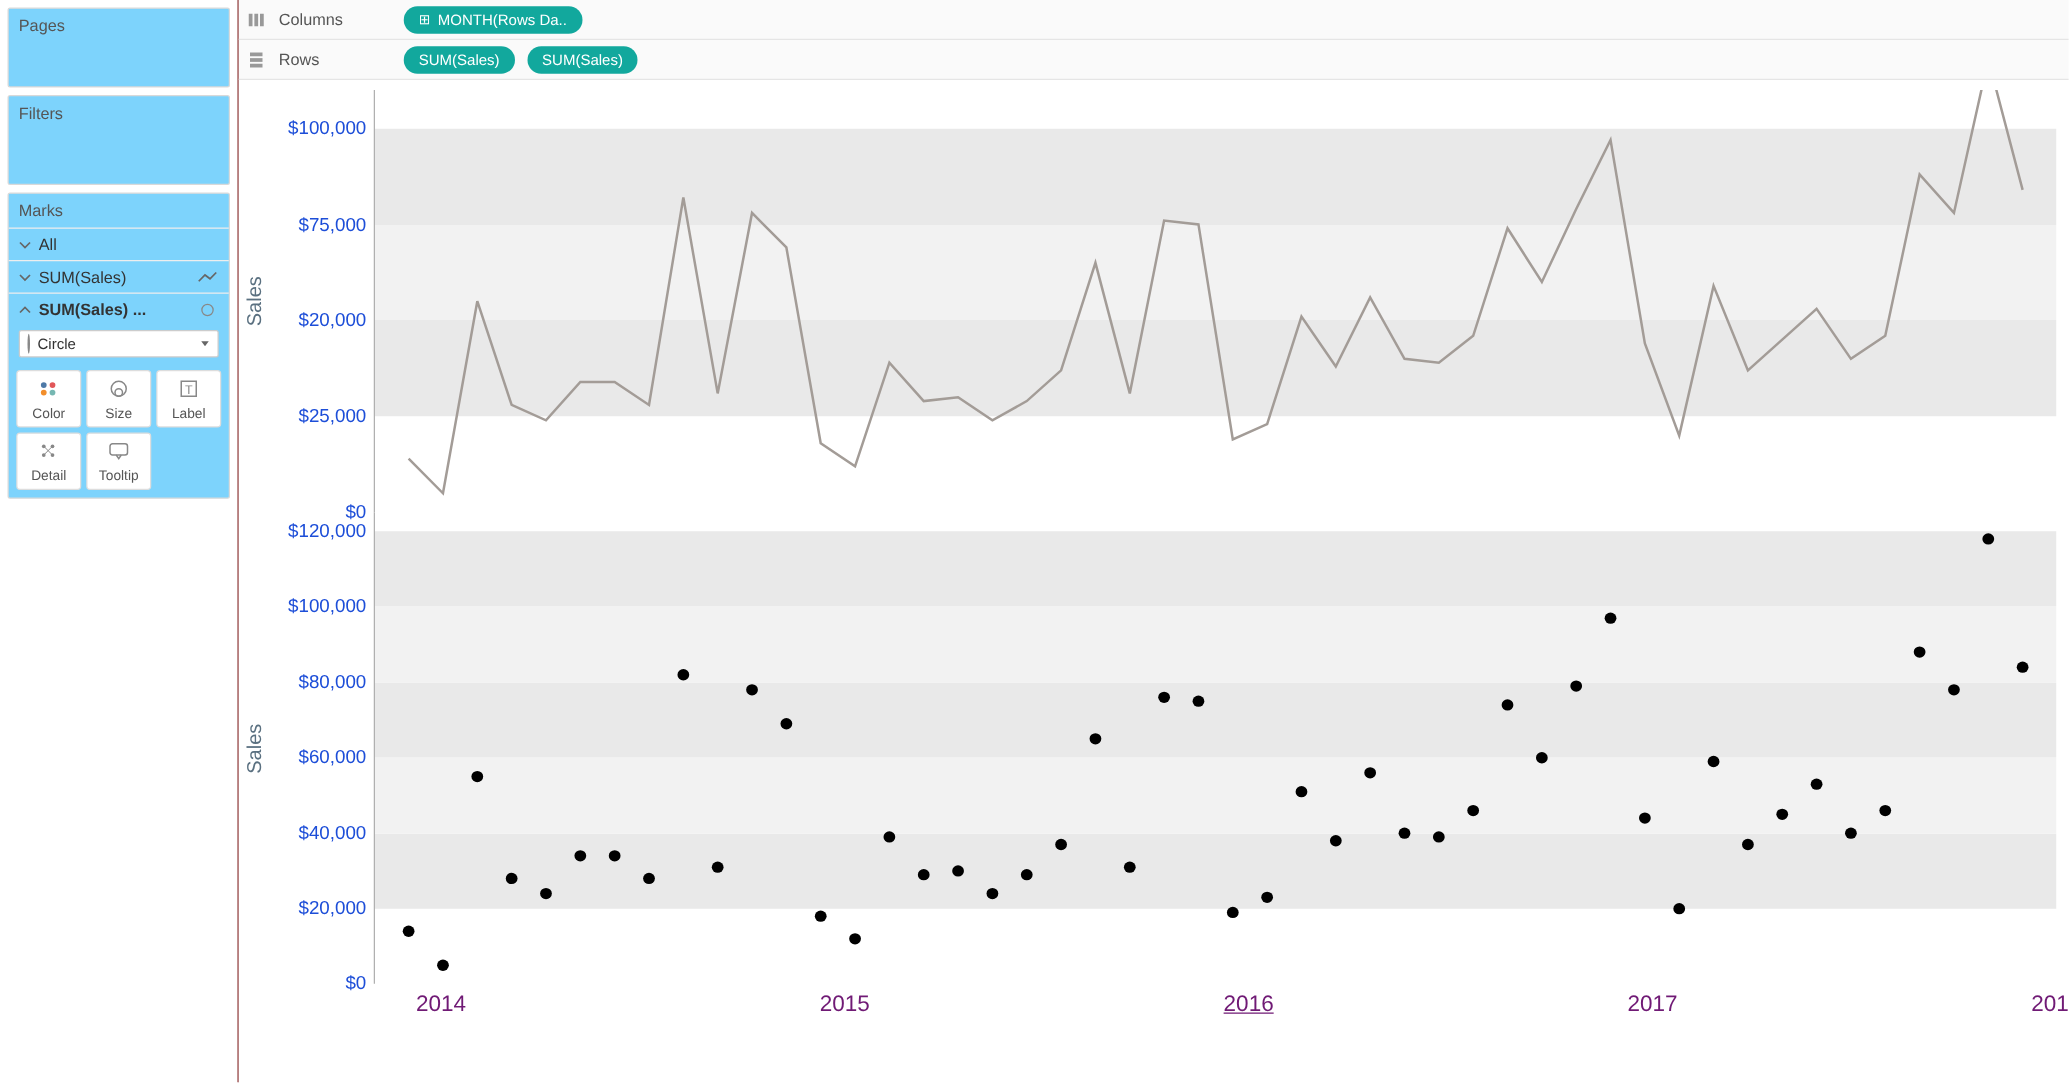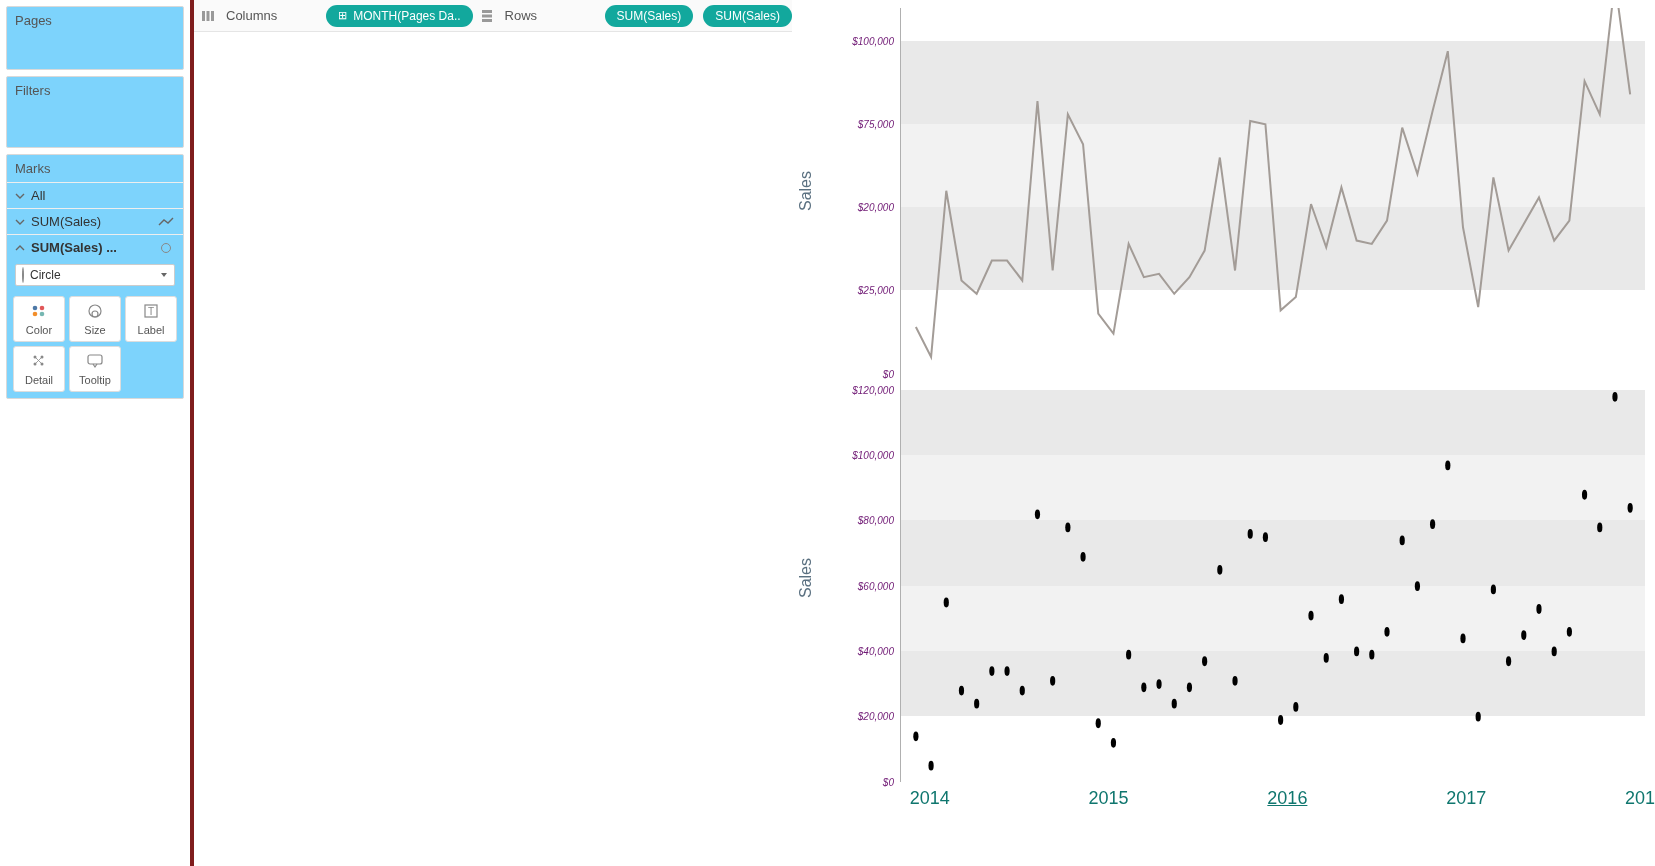--- a/index.html
+++ b/index.html
@@ -16,40 +16,40 @@
   .caret { width: 10px; display: inline-flex; justify-content: center; }
   .mark-type-select { display: flex; align-items: center; justify-content: space-between; border: 1px solid #ccc; background: #fff; margin: 4px 8px; padding: 3px 6px; font-size: 12px; border-radius: 2px; cursor: pointer; text-align: center; }
   .mark-type-left { display: flex; align-items: center; gap: 6px; }
   .marks-buttons { display: flex; flex-wrap: wrap; gap: 4px; padding: 6px; }
   .mark-btn { width: 52px; height: 46px; border: 1px solid #ddd; border-radius: 3px; background: #fff; display: flex; flex-direction: column; align-items: center; justify-content: center; gap: 2px; font-size: 11px; color: #555; cursor: pointer; }
   .mark-btn svg { width: 18px; height: 18px; }
   .right-icon { width: 18px; display:flex; justify-content:center; }
   .line-icon { width: 16px; height: 10px; }
   .circle-icon-small { width: 10px; height: 10px; border: 1px solid #888; border-radius: 50%; }
 
-  .main { flex: 1; display: flex; flex-direction: row; border-left: 4px solid #7f1d1d; }
+  .main { flex: 1; display: flex; flex-direction: column; border-left: 1px solid #7f1d1d; }
   .shelf { display: flex; align-items: center; height: 32px; border-bottom: 1px solid #e5e5e5; background: #fafafa; padding-left: 6px; gap: 10px; }
   .shelf-icon { width: 16px; display:flex; justify-content:center; color:#888; }
   .shelf-label { width: 90px; color: #555; }
   .pill { display: inline-flex; align-items: center; height: 22px; border-radius: 11px; padding: 0 12px; font-size: 12px; color: #fff; background: #12a89d; gap: 6px; }
   .pill .plus { font-size: 11px; }
   .viz { flex: 1; position: relative; background: #fff; padding: 8px 16px 8px 0; }
   .chart-stack { position: absolute; left: 0; right: 10px; top: 8px; bottom: 8px; display: flex; flex-direction: column; }
   .chart-top { flex: 0 0 43%; display: flex; }
   .chart-bottom { flex: 0 0 48%; display: flex; }
   .x-axis-row { flex: 0 0 9%; display: flex; }
   .y-title { width: 28px; display:flex; align-items:center; justify-content:center; }
   .y-title span { transform: rotate(-90deg); font-size: 16px; color: #5a7080; }
   .y-ticks { width: 80px; position: relative; }
-  .y-tick { position: absolute; right: 6px; font-size: 10px; color: #701a75; transform: translateY(-50%); font-style: italic; }
+  .y-tick { position: absolute; right: 6px; font-size: 15px; color: #1d4ed8; transform: translateY(-50%); }
   .plot { flex: 1; position: relative; border-left: 1px solid #b0b0b0; }
   .band { position: absolute; left: 0; right: 0; background: #e9e9e9; }
   .band.light { background: #f2f2f2; }
   .x-tick-labels { flex:1; position:relative; }
-  .x-tick { position:absolute; top: 6px; font-size: 18px; color:#0f766e; transform: translateX(-50%); text-align: right; }
+  .x-tick { position:absolute; top: 6px; font-size: 18px; color:#701a75; transform: translateX(-50%); text-align: right; }
   svg.plot-svg { position:absolute; inset:0; width:100%; height:100%; }
   .line-path { fill:none; stroke:#a39c97; stroke-width:2; }
 </style>
 </head>
 <body>
 
 <div class="app">
 
   <div class="sidebar">
     <div class="card pages-card">
@@ -163,21 +163,21 @@
       <span class="shelf-icon">
         <svg width="14" height="14" viewBox="0 0 14 14">
             <rect x="1" y="2" width="3" height="10" fill="#999"></rect>
             <rect x="5.5" y="2" width="3" height="10" fill="#999"></rect>
             <rect x="10" y="2" width="3" height="10" fill="#999"></rect>
           </svg>
       </span>
       <span class="shelf-label">Columns</span>
       <span class="pill">
         <span class="plus">⊞</span>
-        <span>MONTH(Pages Da..</span>
+        <span>MONTH(Rows Da..</span>
       </span>
     </div>
     <div class="shelf">
       <span class="shelf-icon">
         <svg width="14" height="14" viewBox="0 0 14 14">
             <rect x="2" y="1" width="10" height="3" fill="#999"></rect>
             <rect x="2" y="5.5" width="10" height="3" fill="#999"></rect>
             <rect x="2" y="10" width="10" height="3" fill="#999"></rect>
           </svg>
       </span>

